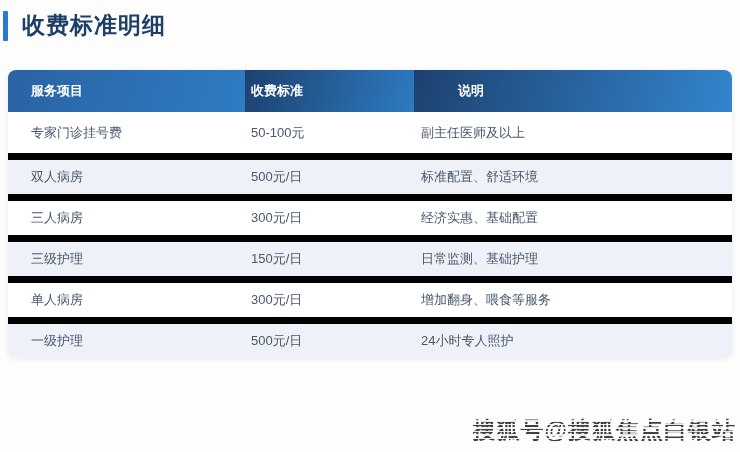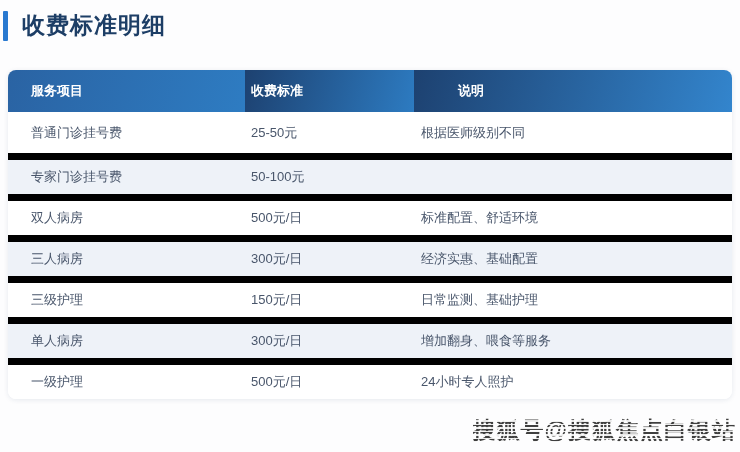--- a/index.html
+++ b/index.html
@@ -105,29 +105,25 @@
   <h1 class="page-title">收费标准明细</h1>
 </div>
 
 <div class="fee-table">
   <div class="thead">
     <div class="th c1">服务项目</div>
     <div class="th c2">收费标准</div>
     <div class="th c3">说明</div>
   </div>
   <div class="tbody" id="tbody">
-  <div class="tr">
-    <div class="td c1">普通门诊挂号费</div>
-    <div class="td c2">25-50元</div>
-    <div class="td c3">根据医师级别不同</div>
-  </div>
 
   <div class="tr">
     <div class="td c1">专家门诊挂号费</div>
     <div class="td c2">50-100元</div>
+    <div class="td c3">副主任医师及以上</div>
   </div>
 
 
   <div class="tr">
     <div class="td c1">双人病房</div>
     <div class="td c2">500元/日</div>
     <div class="td c3">标准配置、舒适环境</div>
   </div>
 
   <div class="tr">

